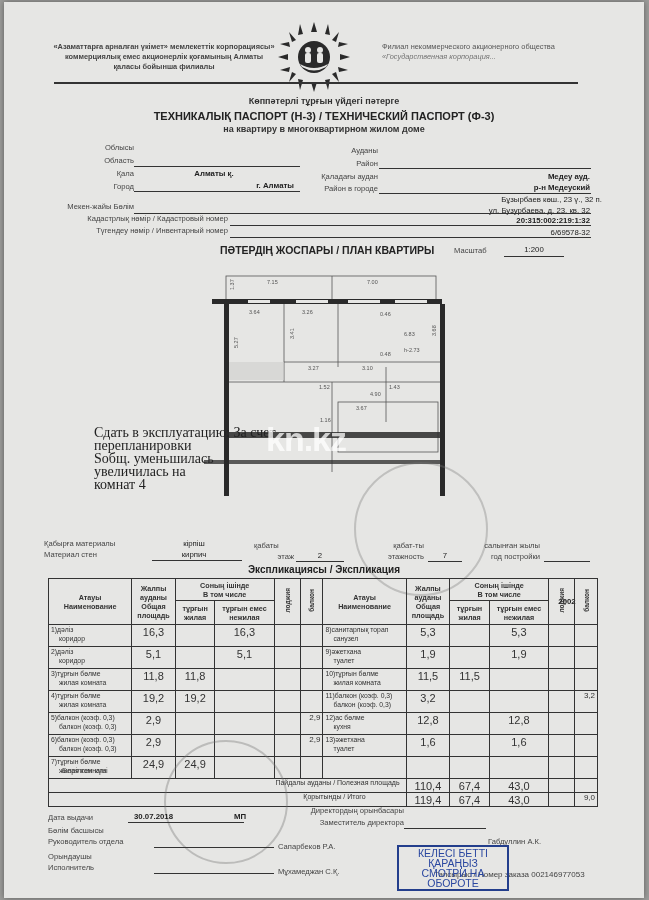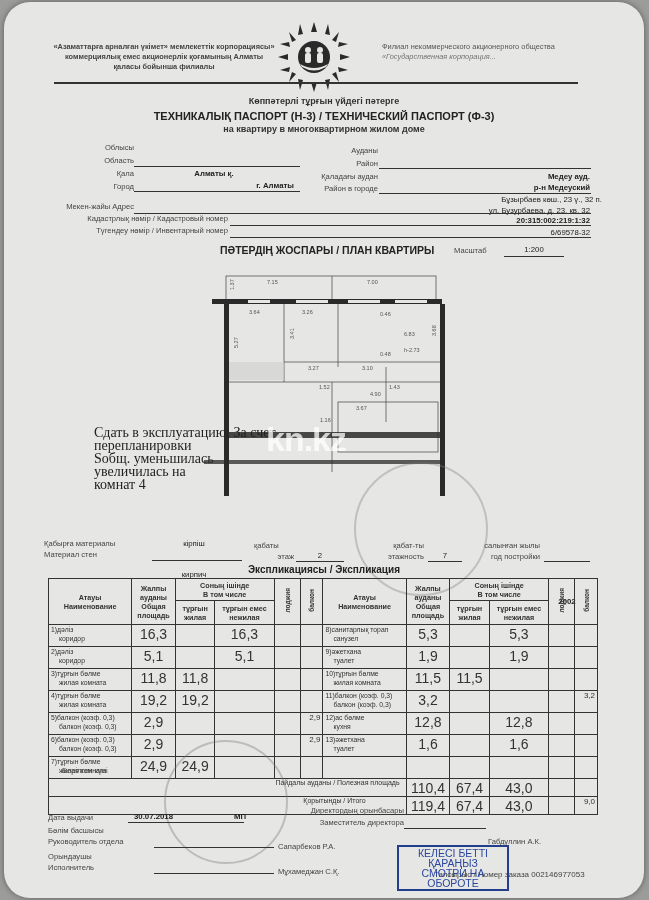--- a/index.html
+++ b/index.html
@@ -1,38 +1,38 @@
 <!DOCTYPE html>
 <html><head>
 <meta charset="utf-8">
 <style>
   html,body{margin:0;padding:0;}
   body{width:649px;height:900px;background:#9c9c9a;font-family:"Liberation Sans",sans-serif;color:#2a2a2a;overflow:hidden;position:relative;}
-  .page{position:absolute;left:4px;top:2px;width:640px;height:896px;background:#e6e6e4;box-shadow:0 0 6px rgba(0,0,0,.4);border-radius:26px;}
+  .page{position:absolute;left:4px;top:2px;width:640px;height:896px;background:#e6e6e4;box-shadow:0 0 6px rgba(0,0,0,.4);}
   .abs{position:absolute;}
   .hdr-left{left:20px;top:40px;width:280px;text-align:center;font-size:7.4px;font-weight:bold;line-height:10px;color:#444;}
   .hdr-right{left:378px;top:40px;width:210px;font-size:7.4px;line-height:10px;color:#555;}
   .logo{left:272px;top:18px;width:76px;height:72px;}
   .rule{height:2px;background:#333;}
   .stamp-copy{left:470px;top:22px;width:110px;border:2px solid #233e8c;color:#233e8c;font-size:17px;font-weight:bold;text-align:center;line-height:18px;letter-spacing:1px;padding:1px 0;background:rgba(230,230,228,.3);}
   .stamp-copy .sub{color:#333;opacity:.7;font-size:16px;letter-spacing:2px;transform:scaleY(.8);margin-top:-2px;}
   .title1{left:0;width:640px;top:94px;text-align:center;font-size:9px;font-weight:bold;color:#333;}
   .title2{left:0;width:640px;top:108px;text-align:center;font-size:11px;font-weight:bold;color:#222;}
   .title3{left:0;width:640px;top:122px;text-align:center;font-size:9px;font-weight:bold;color:#333;}
   .lbl{font-size:7.6px;color:#444;text-align:right;}
   .val{font-size:7.8px;color:#222;text-align:right;font-weight:bold;}
   .line{height:1px;background:#333;}
   .sec-title{font-size:10.5px;font-weight:bold;color:#222;}
   .plan{left:200px;top:270px;width:245px;height:225px;}
   .note{left:90px;top:424px;font-family:"Liberation Serif",serif;font-size:14px;line-height:13px;color:#222;}
   .watermark{left:262px;top:418px;font-size:34px;font-weight:bold;color:rgba(255,255,255,.75);letter-spacing:-1px;}
   table.expl{position:absolute;left:44px;top:576px;width:550px;border-collapse:collapse;font-size:7px;color:#333;table-layout:fixed;}
   table.expl td,table.expl th{border:1px solid #333;padding:0 2px;vertical-align:top;}
   table.expl th{font-weight:bold;font-size:7.2px;text-align:center;vertical-align:middle;}
-  table.expl td.n{text-align:center;font-size:14px;padding-top:1px;}
+  table.expl td.n{text-align:center;font-size:11px;padding-top:1px;}
   table.expl td.nm{font-size:6.8px;line-height:9px;}
   table.expl td.r{text-align:right;font-size:8px;}
   .vert{writing-mode:vertical-rl;transform:rotate(180deg);font-size:6.5px;font-weight:bold;}
   .stamp-round{left:350px;top:460px;width:130px;height:130px;border-radius:50%;border:2px solid rgba(120,120,120,.35);}
   .stamp-round2{left:160px;top:738px;width:120px;height:120px;border-radius:50%;border:2px solid rgba(110,110,110,.35);}
   .stamp-back{left:393px;top:843px;width:108px;border:2px solid #233e8c;color:#2a47a0;font-size:10.5px;text-align:center;line-height:10px;padding:1px 0;}
 </style>
 </head>
 <body>
 
@@ -98,21 +98,21 @@
 
   <div class="abs lbl" style="left:300px;top:144px;width:74px;">Ауданы</div>
   <div class="abs lbl" style="left:300px;top:157px;width:74px;">Район</div>
   <div class="abs line" style="left:375px;top:166px;width:212px;"></div>
   <div class="abs lbl" style="left:290px;top:170px;width:84px;">Қаладағы аудан</div>
   <div class="abs lbl" style="left:290px;top:182px;width:84px;">Район в городе</div>
   <div class="abs val" style="left:380px;top:170px;width:206px;">Медеу ауд.</div>
   <div class="abs val" style="left:380px;top:181px;width:206px;">р-н Медеуский</div>
   <div class="abs line" style="left:375px;top:191px;width:212px;"></div>
 
-  <div class="abs lbl" style="left:40px;top:200px;width:90px;">Мекен-жайы Адрес</div>
+  <div class="abs lbl" style="left:40px;top:200px;width:90px;">Мекен-жайы Бөлім</div>
   <div class="abs val" style="left:392px;top:193px;width:206px;font-weight:normal;">Бұзырбаев көш., 23 ү., 32 п.</div>
   <div class="abs val" style="left:380px;top:204px;width:206px;font-weight:normal;">ул. Бузурбаева, д. 23, кв. 32</div>
   <div class="abs line" style="left:130px;top:211px;width:457px;"></div>
   <div class="abs lbl" style="left:40px;top:212px;width:184px;">Кадастрлық нөмір / Кадастровый номер</div>
   <div class="abs val" style="left:380px;top:214px;width:206px;font-weight:bold;">20:315:002:219:1:32</div>
   <div class="abs line" style="left:226px;top:223px;width:361px;"></div>
   <div class="abs lbl" style="left:40px;top:224px;width:184px;">Түгендеу нөмір / Инвентарный номер</div>
   <div class="abs val" style="left:380px;top:226px;width:206px;font-weight:normal;">6/69578-32</div>
   <div class="abs line" style="left:226px;top:235px;width:361px;"></div>
 
@@ -177,21 +177,21 @@
     <div>комнат 4</div>
   </div>
   <div class="abs" style="left:200px;top:458px;width:240px;height:4px;background:#2a2a2a;opacity:.75;"></div>
   <div class="abs watermark">kn.kz</div>
 
   <div class="abs stamp-round"></div>
 
   <div class="abs lbl" style="left:40px;top:537px;text-align:left;">Қабырға материалы</div>
   <div class="abs lbl" style="left:40px;top:548px;text-align:left;">Материал стен</div>
   <div class="abs val" style="left:150px;top:537px;width:80px;text-align:center;font-weight:normal;">кірпіш</div>
-  <div class="abs val" style="left:150px;top:548px;width:80px;text-align:center;font-weight:normal;margin-top:20px;">кирпич</div>
+  <div class="abs val" style="left:150px;top:548px;width:80px;text-align:center;font-weight:normal;">кирпич</div>
   <div class="abs line" style="left:148px;top:558px;width:90px;"></div>
 
   <div class="abs lbl" style="left:250px;top:539px;width:40px;text-align:left;">қабаты</div>
   <div class="abs lbl" style="left:250px;top:550px;width:40px;">этаж</div>
   <div class="abs val" style="left:292px;top:549px;width:48px;text-align:center;font-weight:normal;">2</div>
   <div class="abs line" style="left:292px;top:559px;width:48px;"></div>
 
   <div class="abs lbl" style="left:350px;top:539px;width:70px;">қабат-ты</div>
   <div class="abs lbl" style="left:350px;top:550px;width:70px;">этажность</div>
   <div class="abs val" style="left:424px;top:549px;width:34px;text-align:center;font-weight:normal;">7</div>

